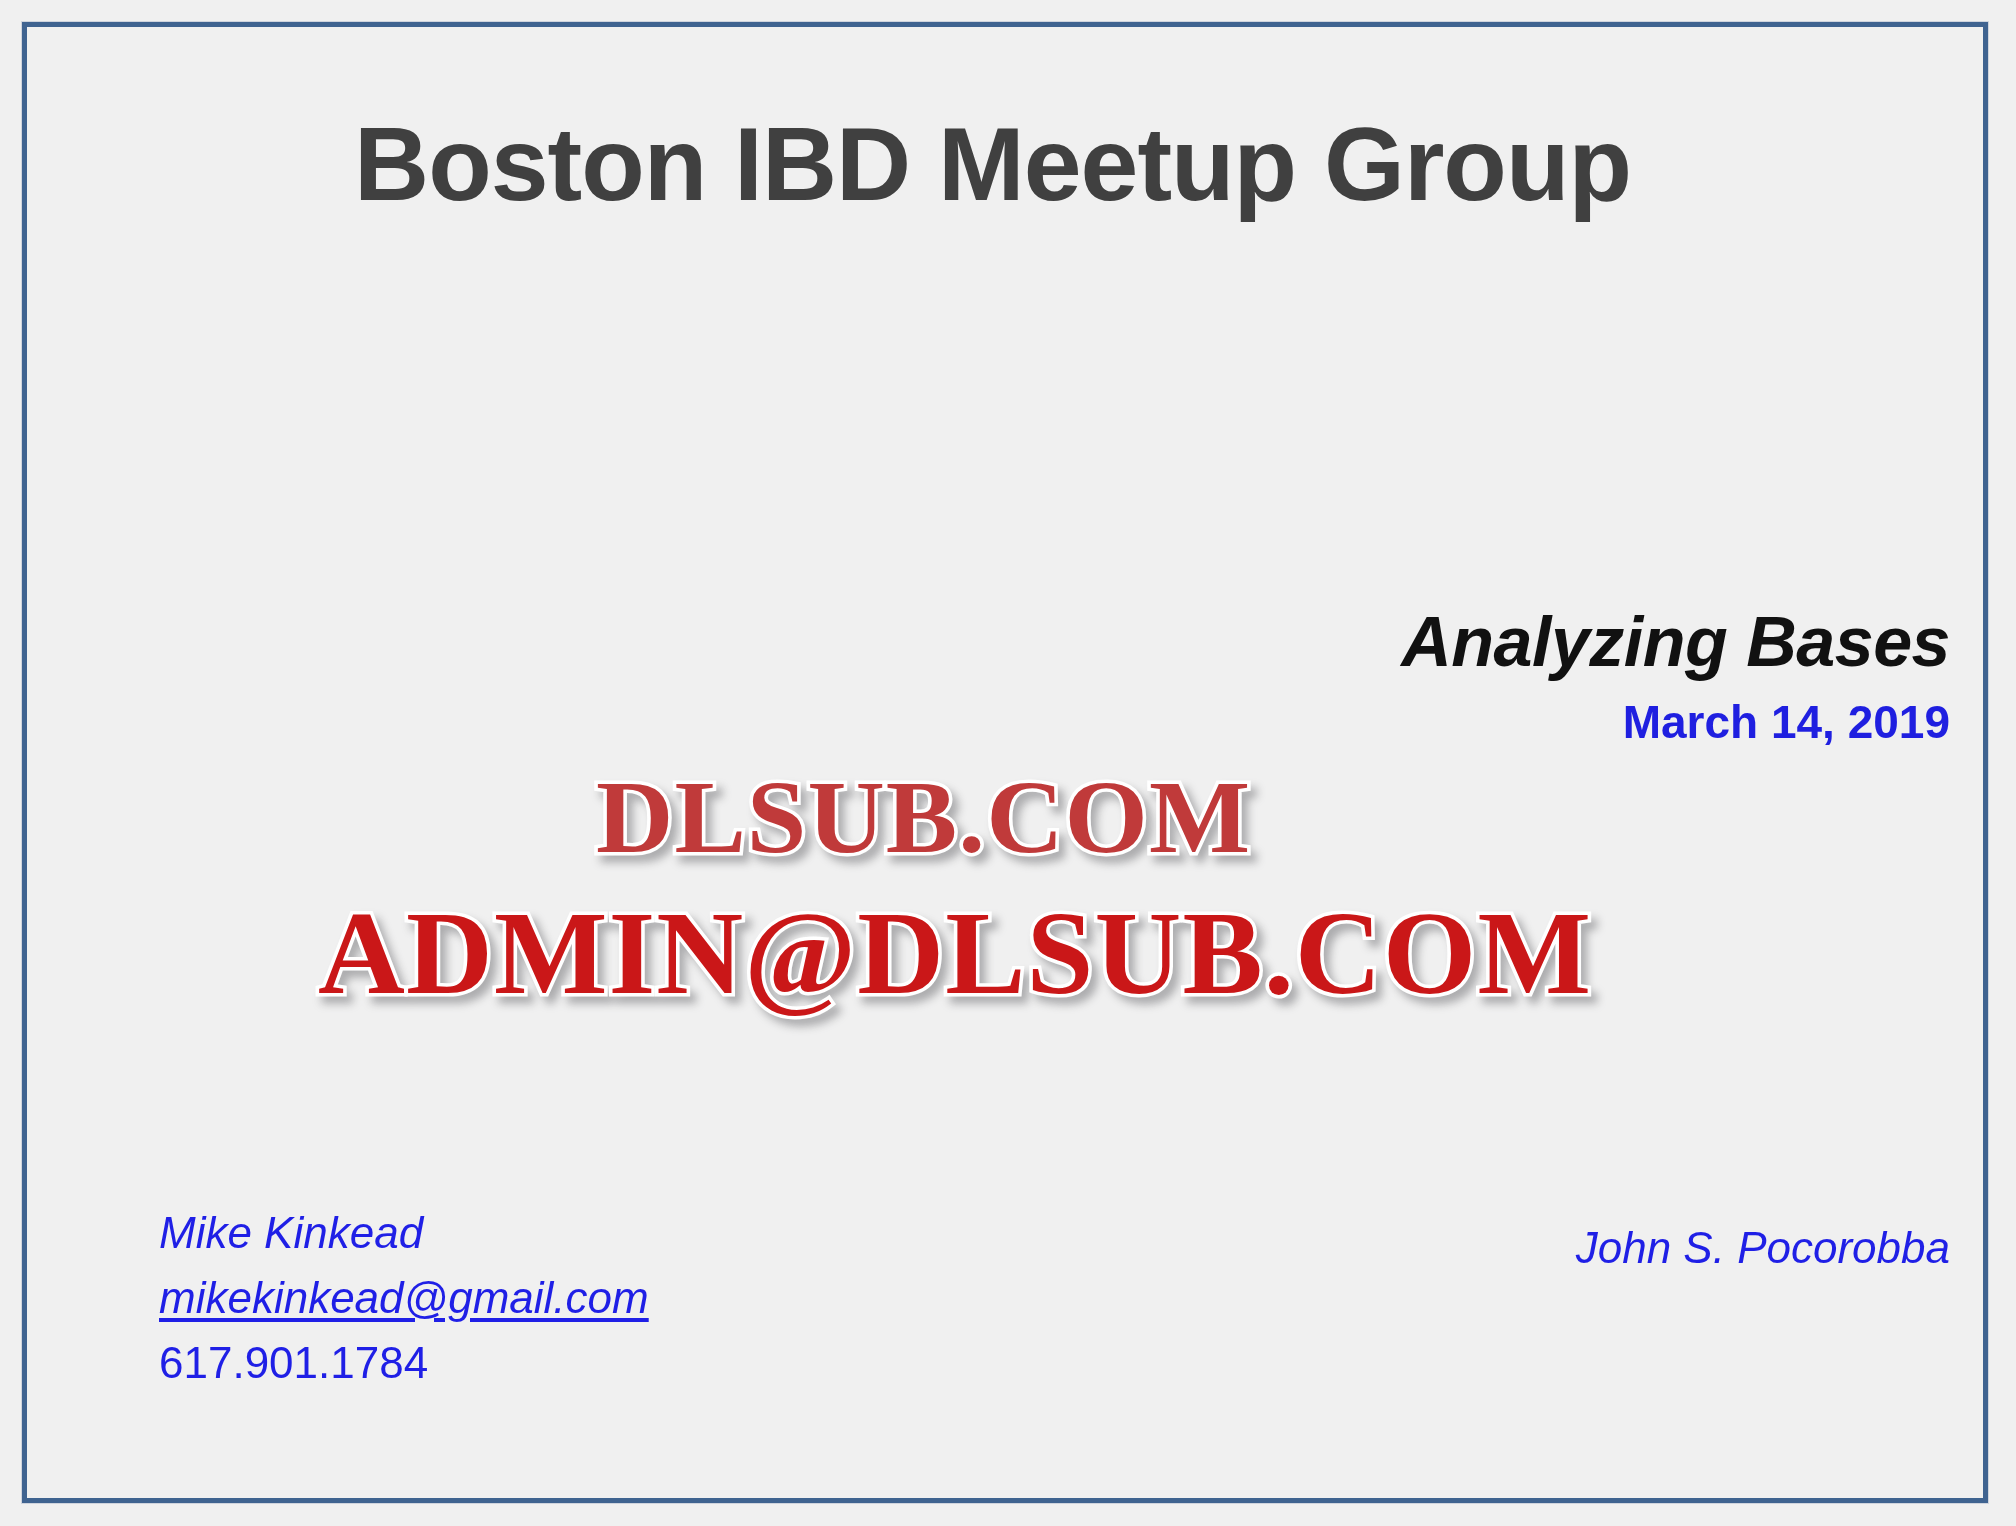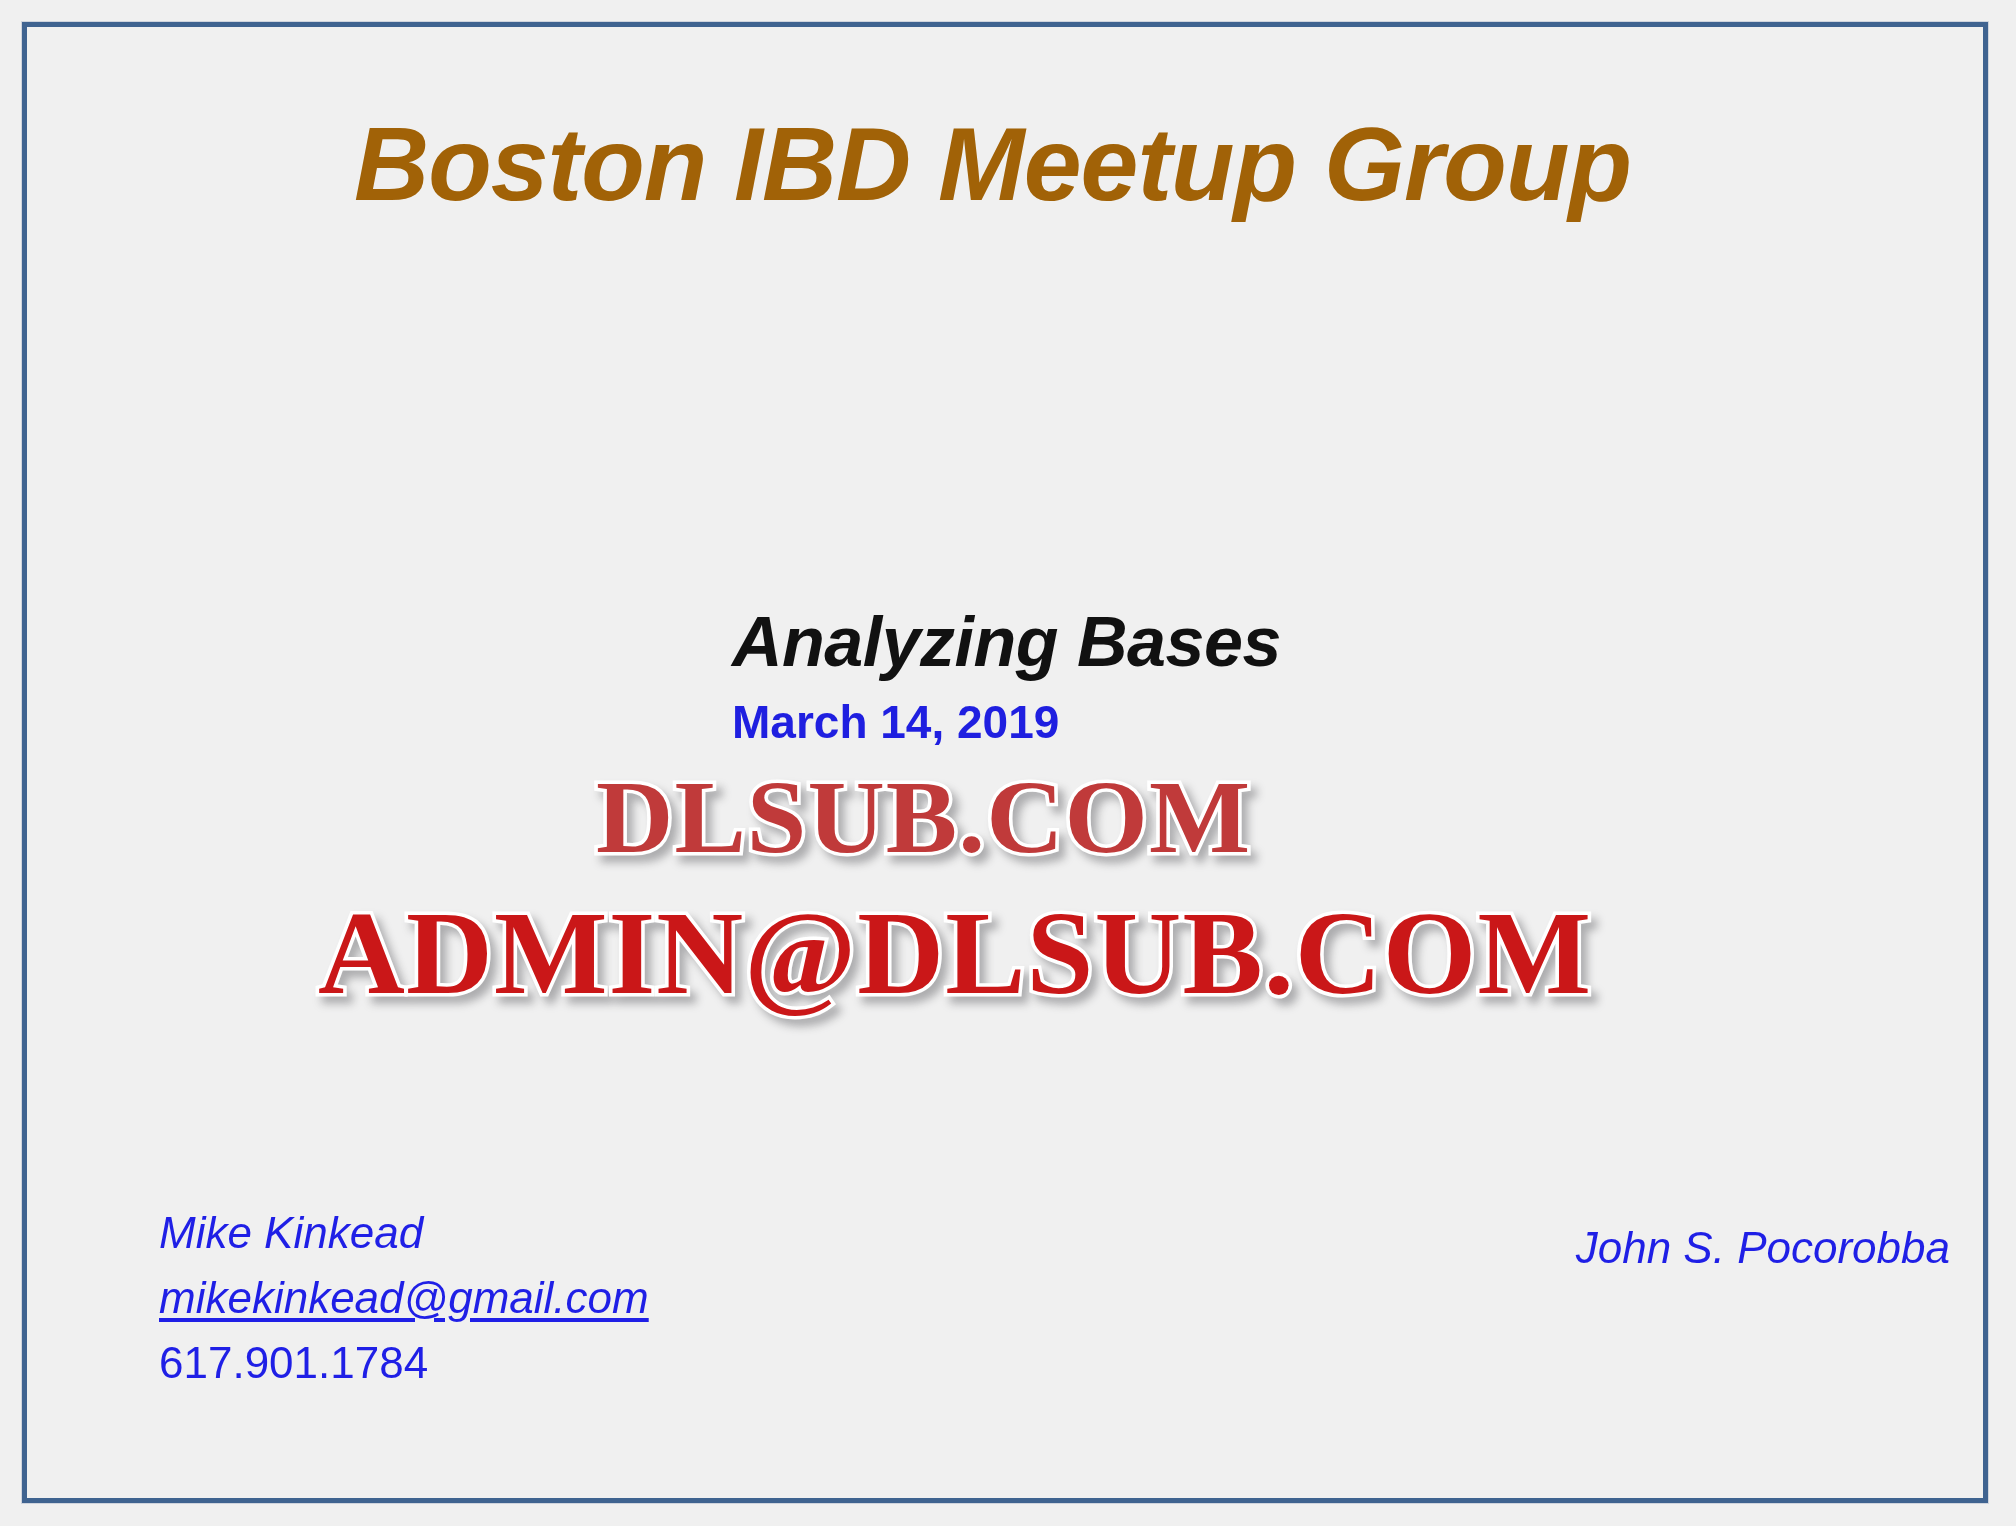--- a/index.html
+++ b/index.html
@@ -41,33 +41,32 @@
   
   #main-title {
     position: absolute;
     left: 0;
     top: 106px;
     width: 1985px;
     text-align: center;
     font-family: "Liberation Sans", sans-serif;
     font-size: 104px;
     font-weight: bold;
-    font-style: italic;
-    color: #a16207;
+    color: #404040;
     letter-spacing: -1px;
     white-space: nowrap;
     line-height: 1.12;
   }
 
   
   #subtitle-block {
     position: absolute;
-    right: 84px;
+    right: 66px;
     top: 605px;
-    text-align: left;
+    text-align: right;
     width: 1200px;
   }
   #subtitle {
     font-family: "Liberation Sans", sans-serif;
     font-size: 70px;
     font-weight: bold;
     font-style: italic;
     color: #111111;
     letter-spacing: -0.5px;
     line-height: 1.08;

